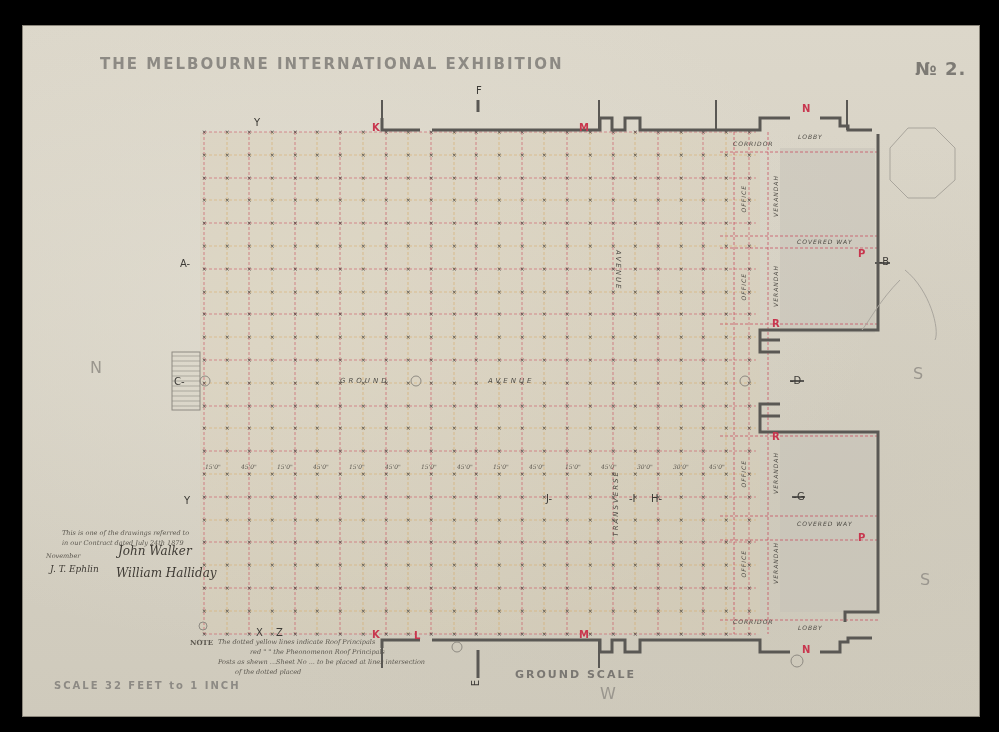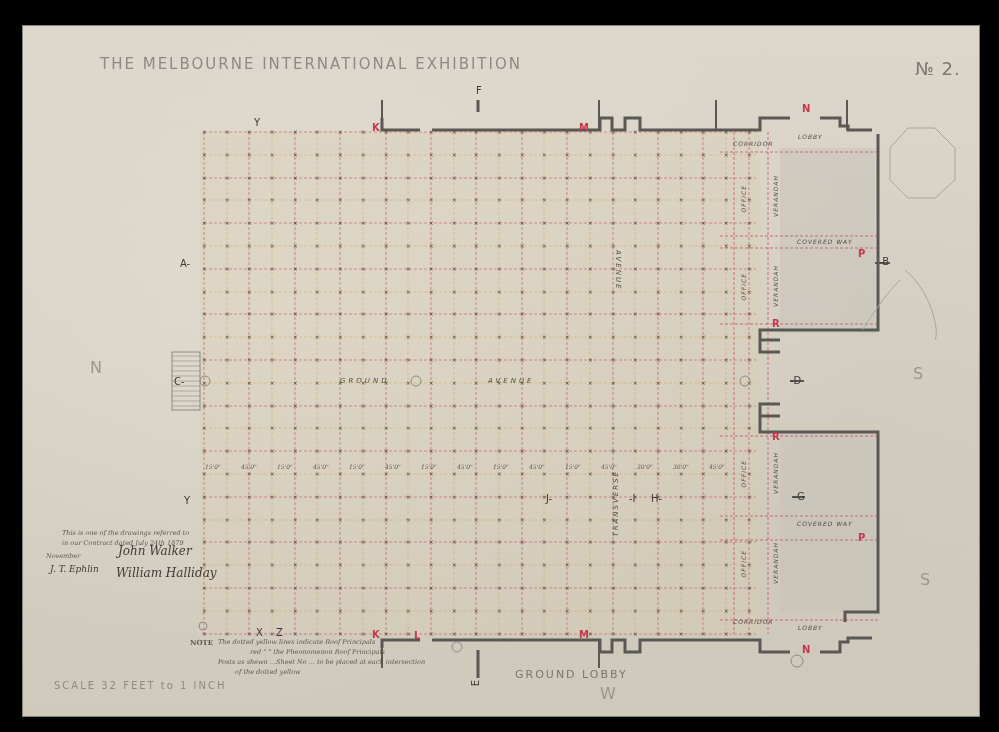--- a/index.html
+++ b/index.html
@@ -2,21 +2,21 @@
 <html><head>
 <meta charset="utf-8">
 <style>
   html,body{margin:0;padding:0;background:#000;}
   body{width:999px;height:732px;position:relative;overflow:hidden;font-family:"Liberation Sans",sans-serif;}
   .sheet{position:absolute;left:22px;top:25px;width:958px;height:692px;background:#d6d1c3;
     background-image:radial-gradient(ellipse at 30% 40%,rgba(230,226,214,.55),rgba(0,0,0,0) 60%),
       radial-gradient(ellipse at 80% 70%,rgba(200,195,180,.4),rgba(0,0,0,0) 55%),
       linear-gradient(180deg,#dcd7ca,#cfcabc);
     box-shadow:0 0 0 1px #8a857a inset;}
-  .stamp{position:absolute;color:#8d8a84;font-weight:normal;letter-spacing:2px;font-family:"DejaVu Sans",sans-serif;}
+  .stamp{position:absolute;color:#8d8a84;font-weight:bold;letter-spacing:2px;font-family:"DejaVu Sans",sans-serif;}
   .title{left:100px;top:55px;font-size:15px;}
   .sheetno{left:915px;top:58px;font-size:18px;letter-spacing:1px;color:#7d7a74;}
   .scale{left:46px;top:680px;font-size:10px;letter-spacing:2px;margin-left:8px;}
   .ground{left:515px;top:668px;font-size:11px;letter-spacing:2px;color:#7a7772;}
   .hand{position:absolute;font-family:"DejaVu Serif",serif;font-style:italic;color:#5b574f;font-size:6.5px;line-height:10px;}
   .sig{position:absolute;font-family:"DejaVu Serif",serif;font-style:italic;color:#3e3a34;}
   .lbl{position:absolute;font-family:"DejaVu Sans",sans-serif;color:#3c3a36;font-size:10px;}
   .red{color:#c8364e;font-weight:bold;font-size:10px;}
   .room{position:absolute;font-family:"DejaVu Sans",sans-serif;color:#4d4a44;font-size:6px;letter-spacing:1px;font-style:italic;}
   .vert{writing-mode:vertical-rl;transform:rotate(180deg);}
@@ -25,21 +25,21 @@
   svg{position:absolute;left:0;top:0;}
 </style>
 </head>
 <body>
 
 <div class="sheet"></div>
 
 <div class="stamp title">THE MELBOURNE INTERNATIONAL EXHIBITION</div>
 <div class="stamp sheetno">№ 2.</div>
 <div class="stamp scale">SCALE 32 FEET to 1 INCH</div>
-<div class="stamp ground">GROUND LOBBY</div>
+<div class="stamp ground">GROUND SCALE</div>
 
 <svg width="999" height="732" id="plan">
 
   <rect x="200" y="132" width="560" height="502" fill="#d9cdb4" opacity=".35"></rect>
 
   <rect x="780" y="148" width="95" height="185" fill="#c6c2b8" opacity=".5"></rect>
   <rect x="780" y="432" width="95" height="180" fill="#c6c2b8" opacity=".5"></rect>
   <g id="grid">
       <line x1="204" y1="132" x2="204" y2="634" stroke="#c8364e" stroke-width="0.7" stroke-dasharray="3,2" opacity="0.75"></line>
       <line x1="227" y1="132" x2="227" y2="634" stroke="#d7a45a" stroke-width="0.7" stroke-dasharray="3,2" opacity="0.75"></line>
@@ -799,19 +799,19 @@
 <div class="hand" style="left:62px;top:528px;">This is one of the drawings referred to</div>
 <div class="hand" style="left:62px;top:538px;">in our Contract dated July 24th 1879</div>
 <div class="hand" style="left:46px;top:551px;">November</div>
 <div class="sig" style="left:50px;top:564px;font-size:9px;">J. T. Ephlin</div>
 <div class="sig" style="left:118px;top:544px;font-size:12px;">John Walker</div>
 <div class="sig" style="left:116px;top:566px;font-size:12px;text-align:right;">William Halliday</div>
 
 <div class="hand" style="left:190px;top:638px;font-style:normal;font-weight:bold;font-size:7px;">NOTE</div>
 <div class="hand" style="left:218px;top:637px;">The dotted yellow lines indicate Roof Principals</div>
 <div class="hand" style="left:250px;top:647px;">red     "     "     the Pheonomenon Roof Principals</div>
-<div class="hand" style="left:218px;top:657px;">Posts as shewn ...Sheet No ... to be placed at each intersection</div>
-<div class="hand" style="left:235px;top:667px;">of the dotted yellow</div>
+<div class="hand" style="left:218px;top:657px;">Posts as shewn ...Sheet No ... to be placed at lines intersection</div>
+<div class="hand" style="left:235px;top:667px;">of the dotted placed</div>
 
 <div class="pencil" style="left:90px;top:358px;">N</div>
 <div class="pencil" style="left:913px;top:364px;">S</div>
 <div class="pencil" style="left:600px;top:684px;">W</div>
 <div class="pencil" style="left:920px;top:570px;">S</div>
 
 </body></html>

